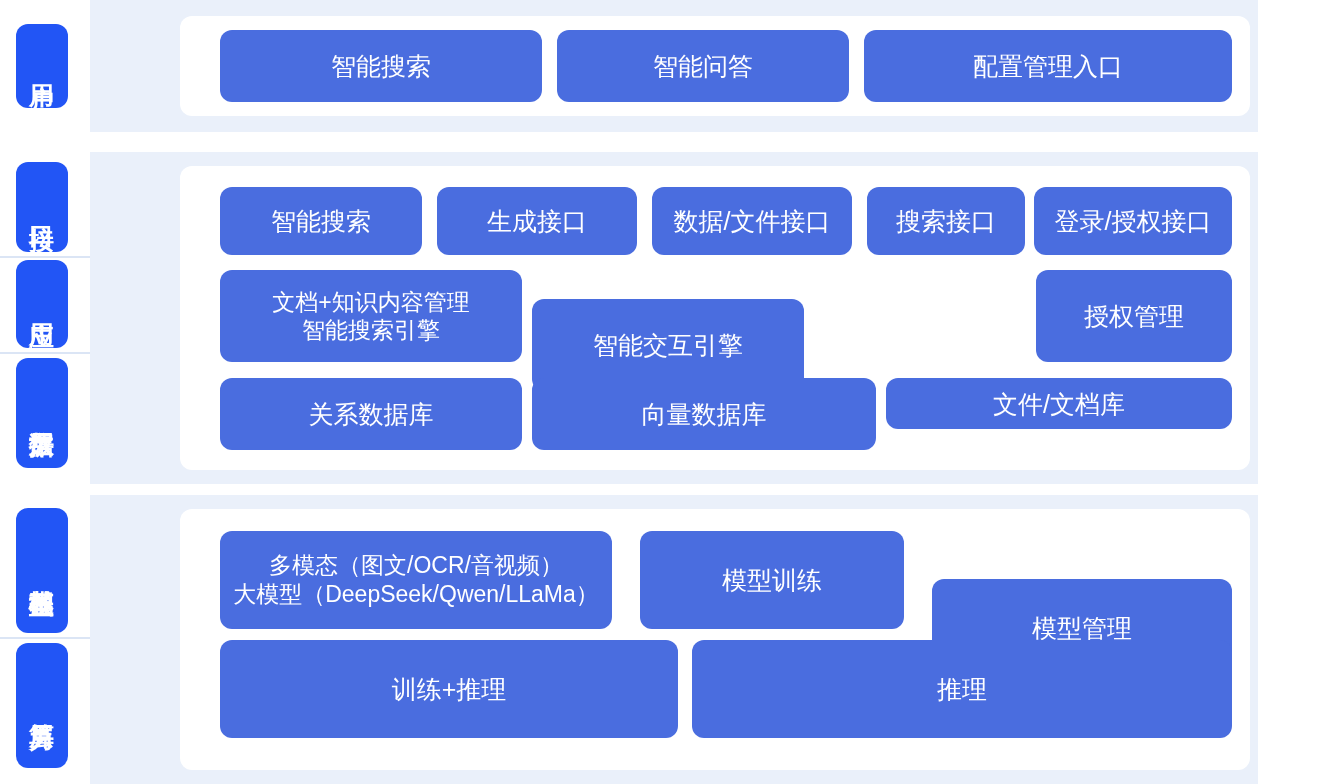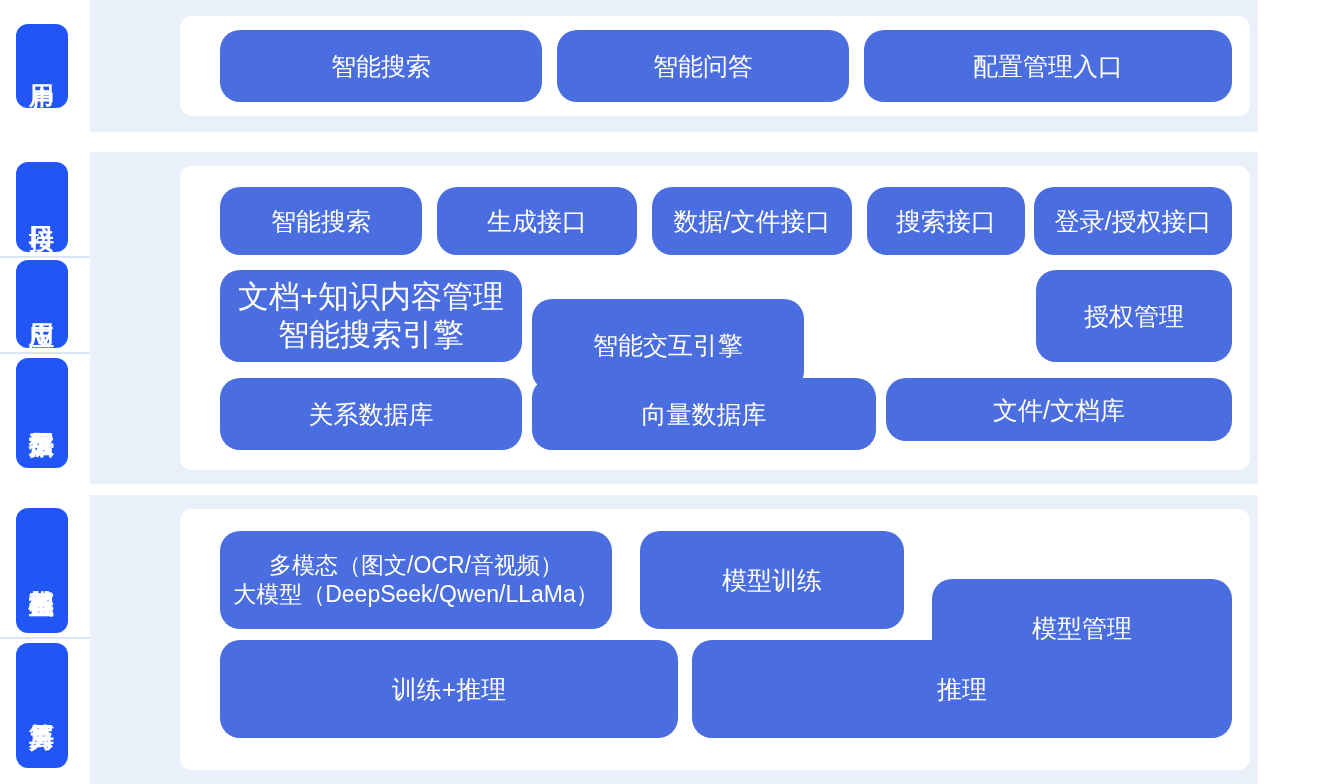--- a/index.html
+++ b/index.html
@@ -70,32 +70,32 @@
     left: 90px;
     background: #ffffff;
     border-radius: 12px;
     box-sizing: border-box;
   }
 
   
   .box {
     position: absolute;
     background: #4a6ddf;
-    border-radius: 20px;
+    border-radius: 12px;
     color: #ffffff;
     display: flex;
     align-items: center;
     justify-content: center;
     text-align: center;
     font-size: 25px;
     line-height: 1.28;
     box-sizing: border-box;
     padding: 2px 6px;
   }
-  .box.two-line { font-size: 31px; line-height: 1.22; }
+  .box.two-line { font-size: 23px; line-height: 1.22; }
   .box.model { font-size: 23px; line-height: 1.25; }
 </style>
 </head>
 <body>
 
 <div id="canvas">
 
   <div class="band" id="band-user"></div>
 
   <div class="tab" id="tab-user" style="top:24px; height:84px;">
@@ -133,21 +133,21 @@
 
   <div class="box two-line" style="top:270px; left:220px; width:302px; height:92px; flex-direction:column;">
     <span>文档+知识内容管理</span>
     <span>智能搜索引擎</span>
   </div>
   <div class="box" style="top:255px; left:532px; width:272px; height:92px;margin-top:44px;">智能交互引擎</div>
   <div class="box" style="top:270px; left:1036px; width:196px; height:92px;">授权管理</div>
 
   <div class="box" style="top:378px; left:220px; width:302px; height:72px;">关系数据库</div>
   <div class="box" style="top:378px; left:532px; width:344px; height:72px;">向量数据库</div>
-  <div class="box" style="top:378px; left:886px; width:346px; height:63px;">文件/文档库</div>
+  <div class="box" style="top:378px; left:886px; width:346px; height:51px;">文件/文档库</div>
 
   <div class="band" id="band-infra"></div>
 
   <div class="tab-div" style="top:637px;"></div>
 
   <div class="tab" style="top:508px; height:125px;">
     <span class="tab-text">基础模型</span>
   </div>
   <div class="tab" style="top:643px; height:125px;">
     <span class="tab-text">算力层</span>

